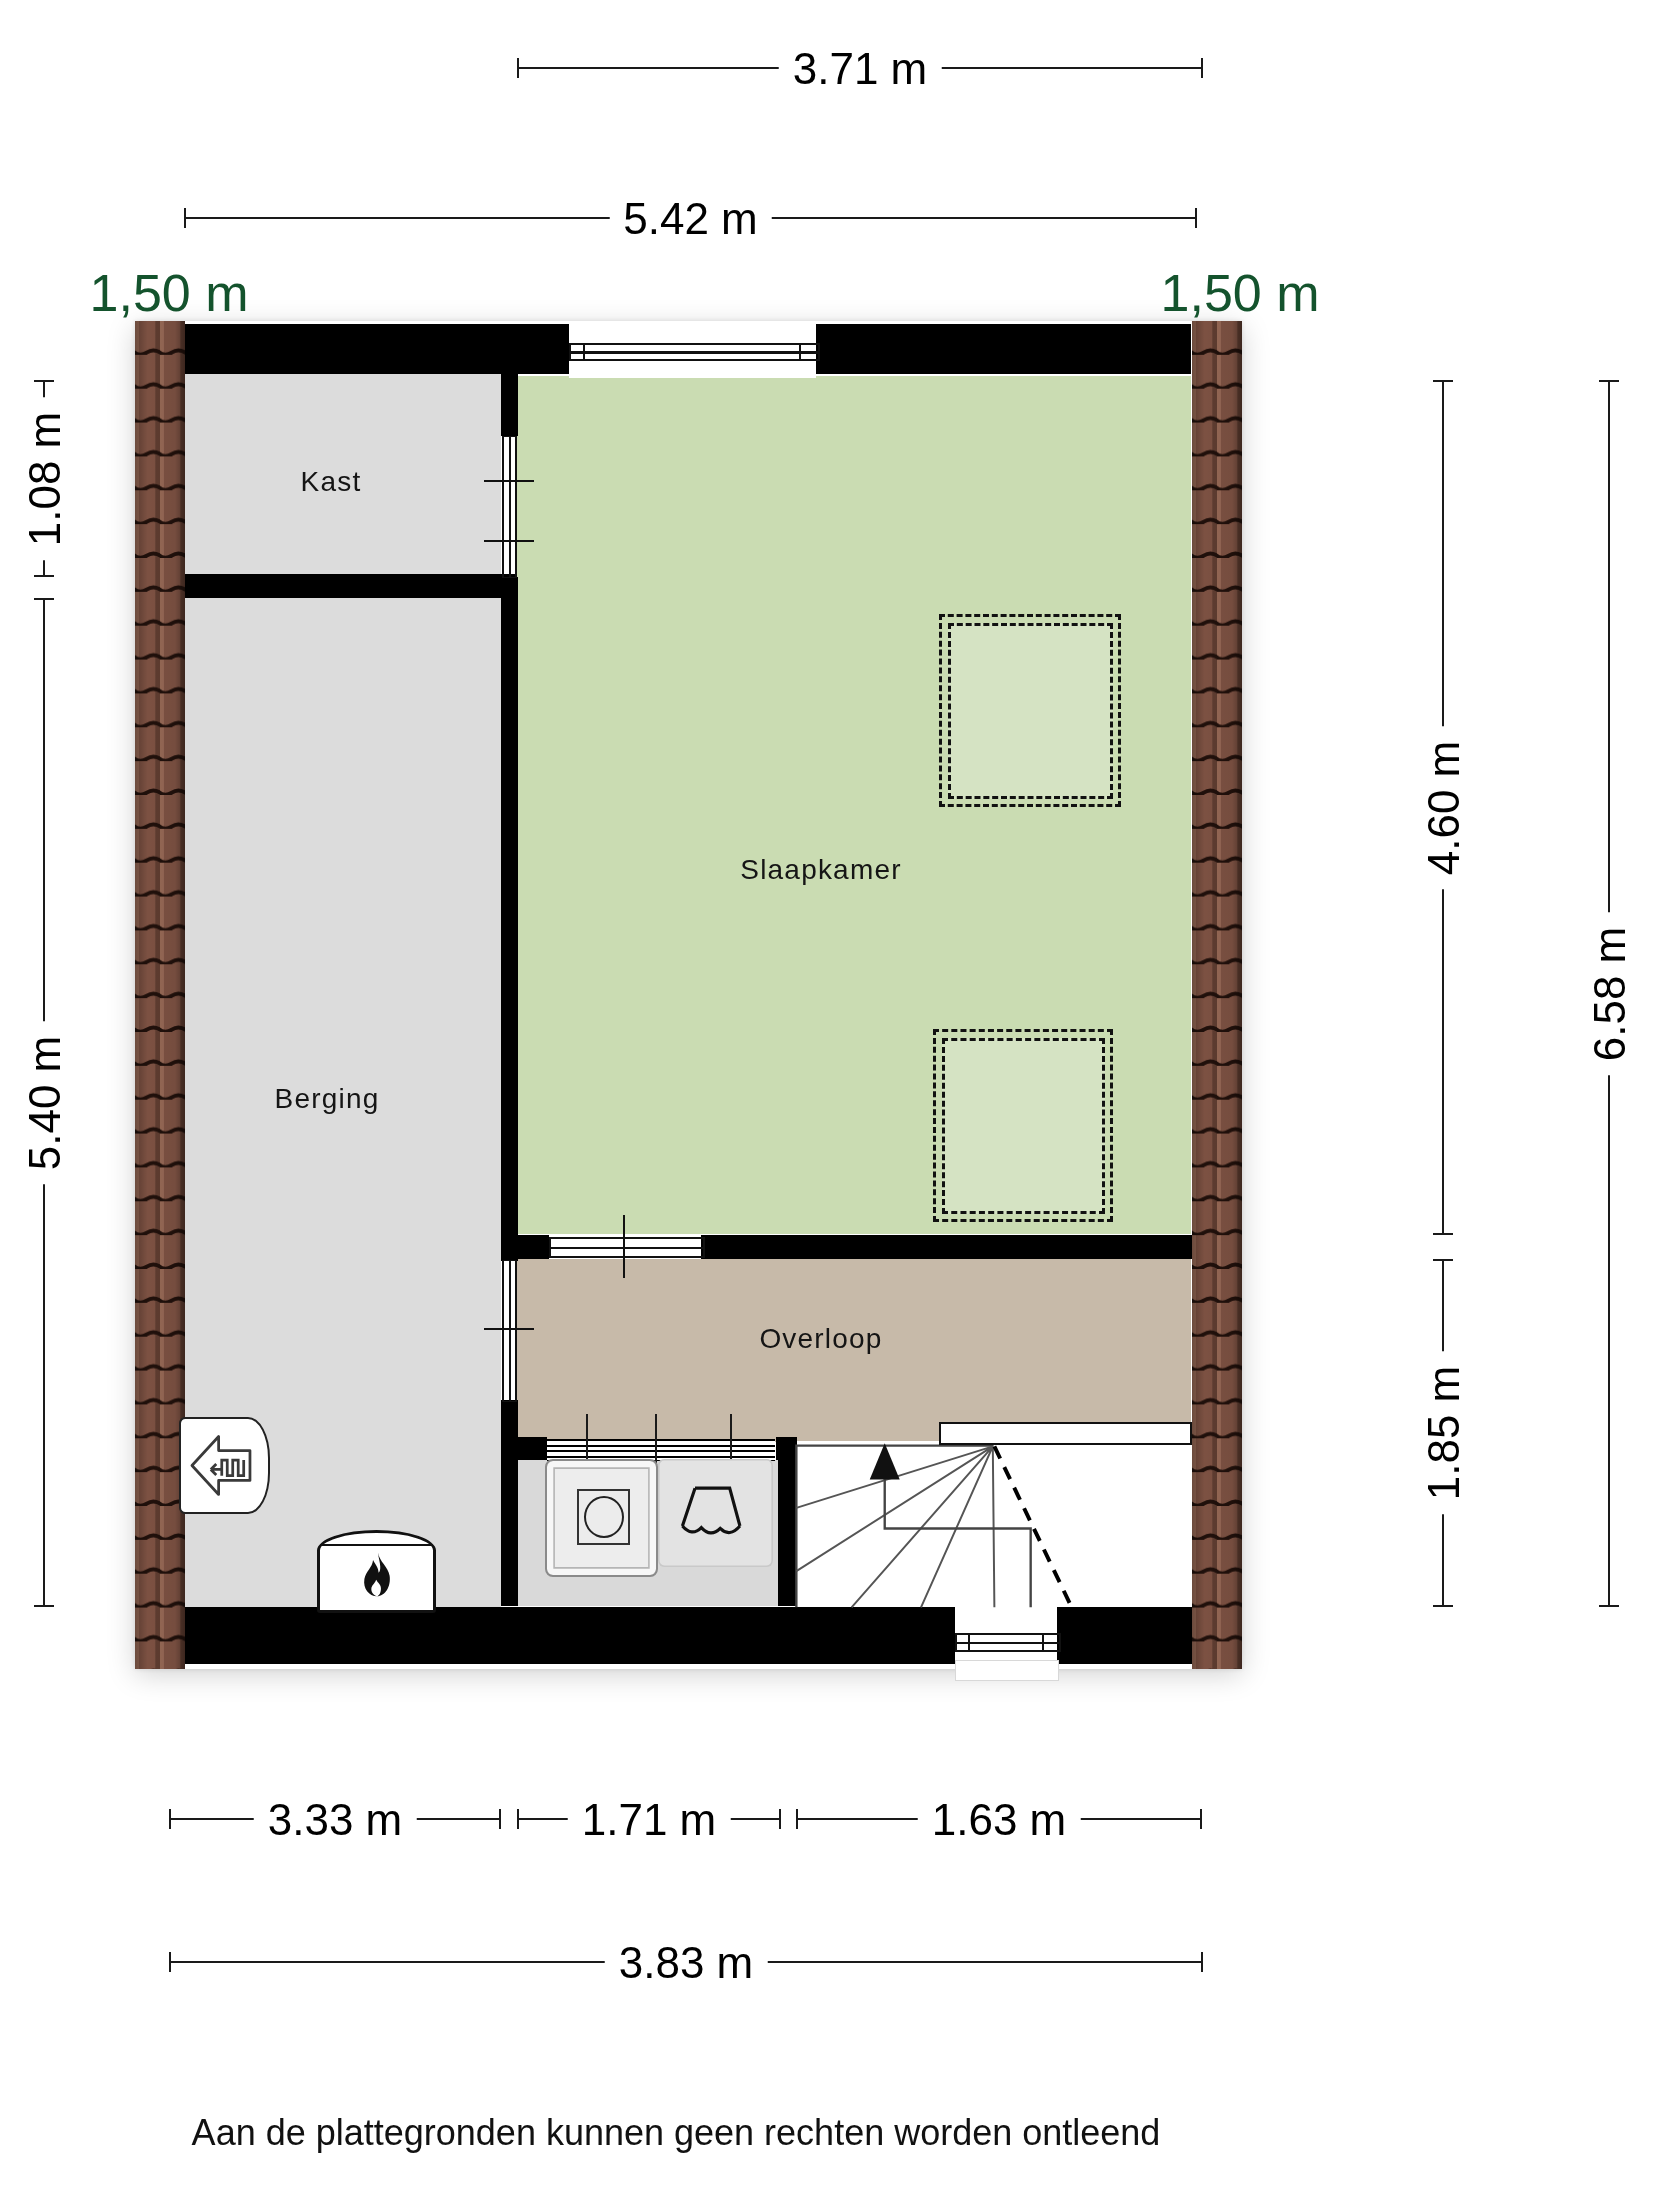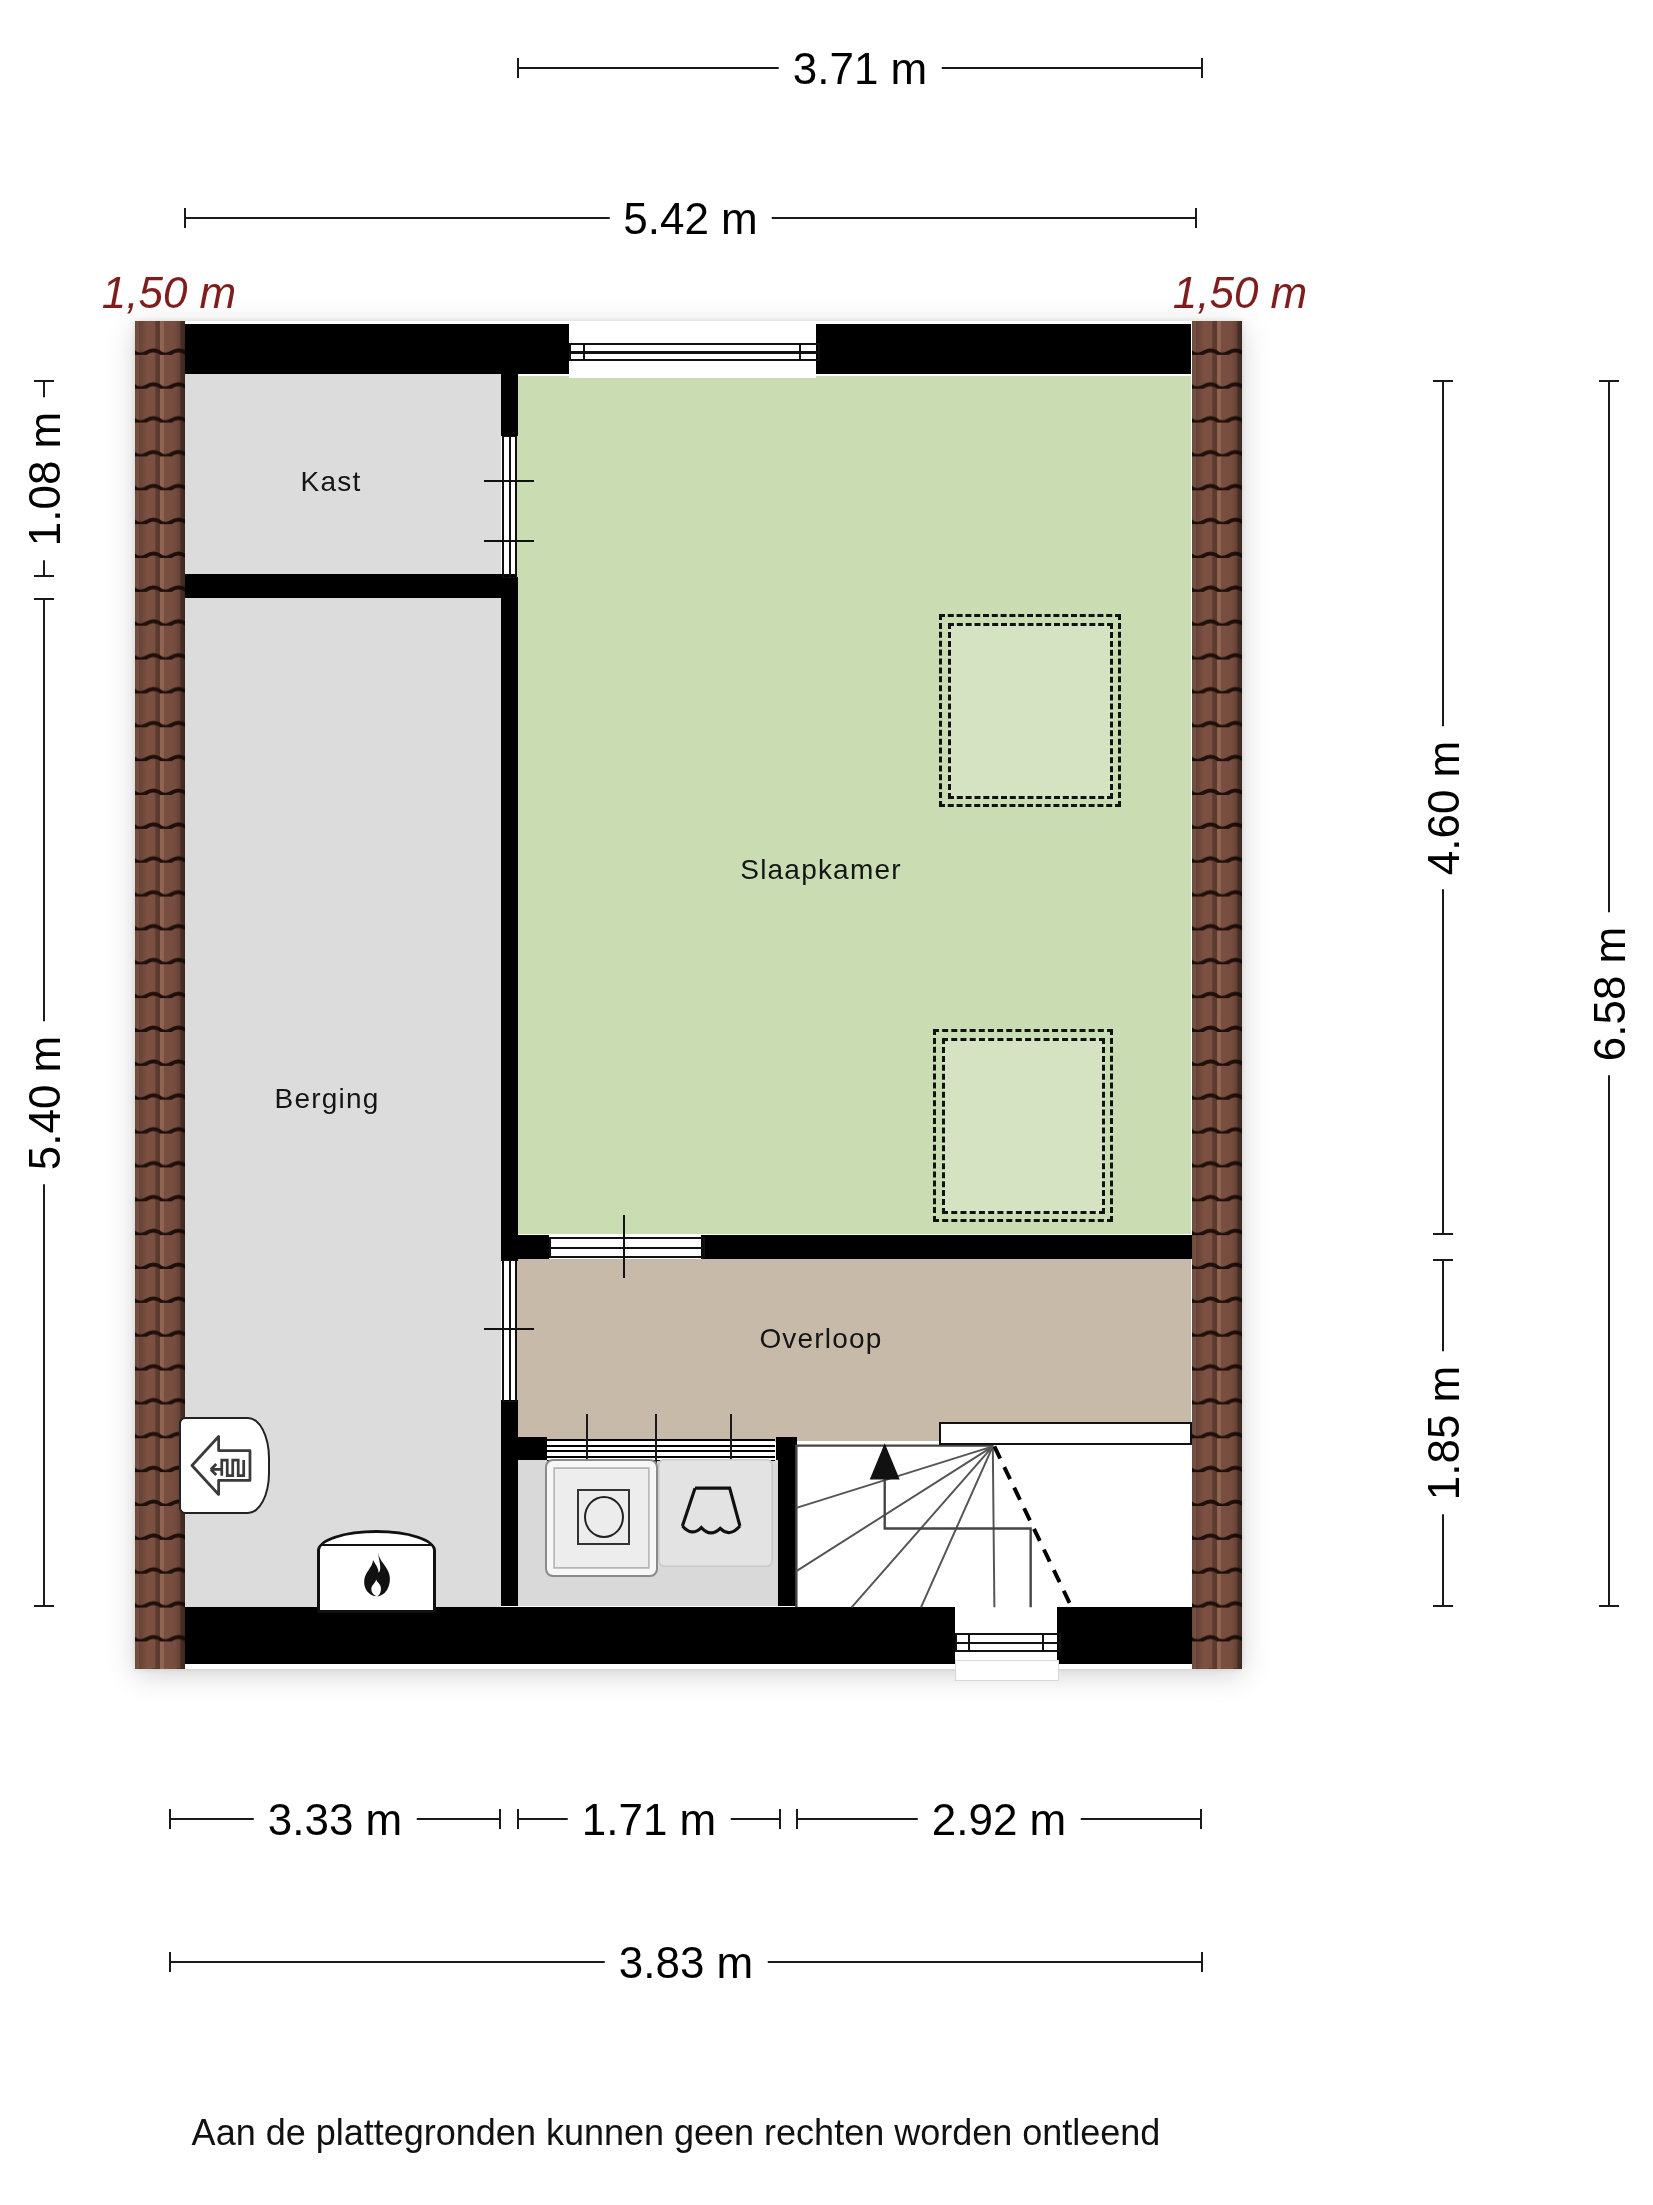--- a/index.html
+++ b/index.html
@@ -32,21 +32,21 @@
   .dim-h .line{position:absolute;left:0;right:0;top:0;height:2.4px;background:#1a1a1a;}
   .dim-h .t1,.dim-h .t2{position:absolute;top:-8.7px;width:2.4px;height:19.7px;background:#1a1a1a;}
   .dim-h .t1{left:0;} .dim-h .t2{right:0;}
   .dim-label{position:absolute;left:50%;top:1.6px;transform:translate(-50%,-50%);
              font-size:44px;color:#000;background:#fff;padding:0 14px;white-space:nowrap;}
   .dim-v{position:absolute;}
   .dim-v .line{position:absolute;top:0;bottom:0;left:0;width:2.4px;background:#1a1a1a;}
   .dim-v .t1,.dim-v .t2{position:absolute;left:-8.7px;height:2.4px;width:19.7px;background:#1a1a1a;}
   .dim-v .t1{top:0;} .dim-v .t2{bottom:0;}
   .dim-v .dim-label{left:1.6px;top:50%;transform:translate(-50%,-50%) rotate(-90deg);padding:0 14px;}
-  .freelabel{position:absolute;transform:translate(-50%,-50%);font-size:44px;color:#7f1d1d;white-space:nowrap;font-style:italic;}
+  .freelabel{position:absolute;transform:translate(-50%,-50%);font-size:52px;color:#14532d;white-space:nowrap;}
   
   #heatpump{left:179px;top:1417px;width:87px;height:93px;background:#fff;
             border:2.4px solid #222;border-radius:6.3px 22px 22px 6.3px / 6.3px 41px 41px 6.3px;}
   #boiler{left:317px;top:1530px;width:113px;height:77px;background:#fff;border:3.2px solid #111;
           border-radius:50% 50% 3.2px 3.2px / 20.5px 20.5px 3.2px 3.2px;}
   #boiler .band{position:absolute;left:0;right:0;top:11px;height:2.4px;background:#111;}
   #washer{left:545px;top:1459px;width:109px;height:114px;background:#ededed;border:2.4px solid #8a8a8a;
           border-radius:7.9px;box-shadow:inset 0 0 0 6.3px #f7f7f7, inset 0 0 0 7.9px #b5b5b5;}
   #washer .panel{position:absolute;left:30px;top:28px;width:49px;height:52px;border:2.4px solid #333;background:#ececec;}
   #washer .drum{position:absolute;left:50%;top:50%;width:36px;height:38px;transform:translate(-50%,-50%);
@@ -245,21 +245,21 @@
   <div class="dim-h" style="left:517px;top:1818px;width:264px;">
     <div class="line"></div>
       <div class="t1"></div>
       <div class="t2"></div>
     <span class="dim-label">1.71 m</span>
   </div>
   <div class="dim-h" style="left:796px;top:1818px;width:406px;">
     <div class="line"></div>
       <div class="t1"></div>
       <div class="t2"></div>
-    <span class="dim-label">2.92 m</span>
+    <span class="dim-label">1.63 m</span>
   </div>
   <div class="dim-h" style="left:169px;top:1961px;width:1034px;">
     <div class="line"></div>
       <div class="t1"></div>
       <div class="t2"></div>
     <span class="dim-label">3.83 m</span>
   </div>
 
   <div class="footer-line" style="left:676px;top:2112px;">Aan de plattegronden kunnen geen rechten worden ontleend</div>
 

